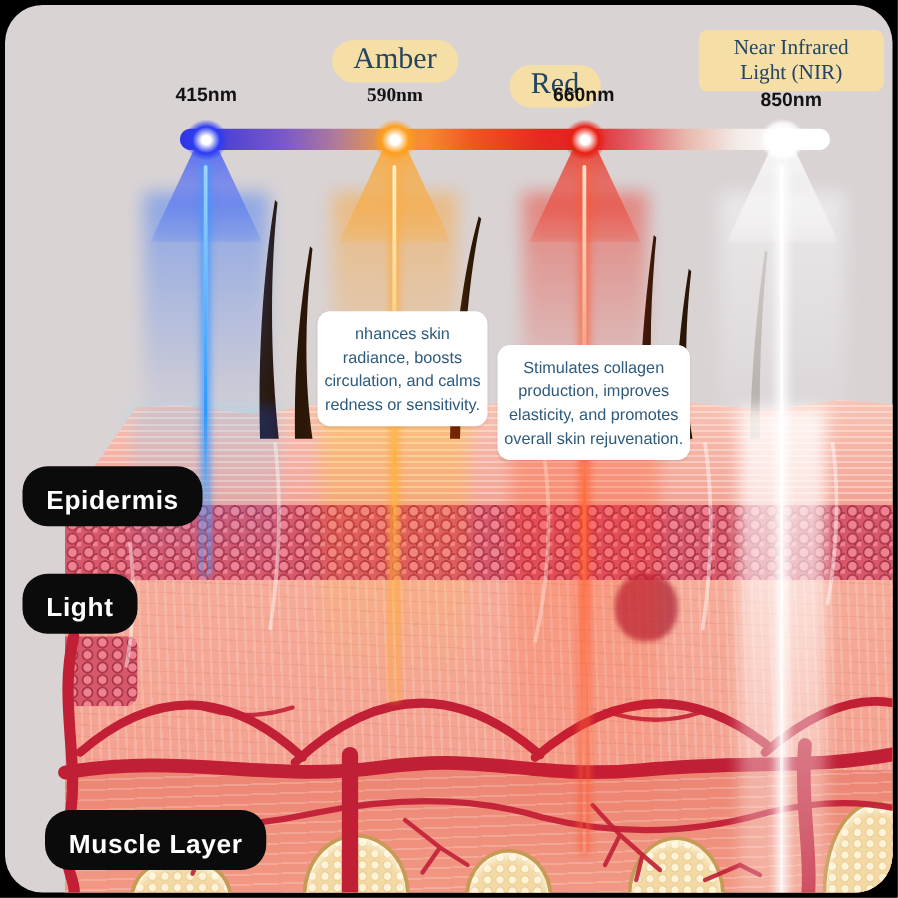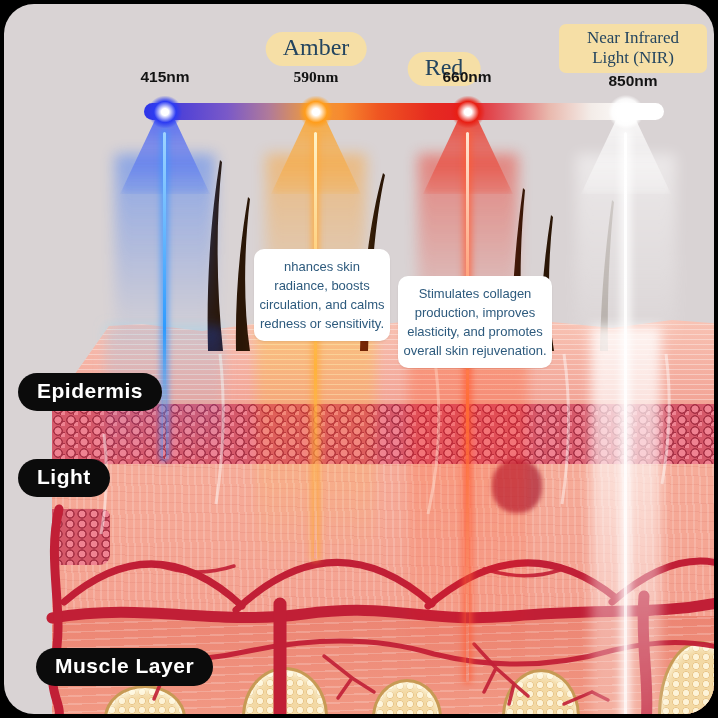--- a/index.html
+++ b/index.html
@@ -69,21 +69,21 @@
   .core.nir{left:620px;top:128px;height:590px;background:linear-gradient(#ffffff,rgba(255,255,255,.85));box-shadow:0 0 8px 3px rgba(255,255,255,.9);}
 
   
   .badge{position:absolute;transform:translateX(-50%);background:#f6dfa6;color:#24455f;
      font-family:"Liberation Serif",serif;border-radius:18px;padding:2px 17px 5px;font-size:24px;white-space:nowrap;}
   .badge.nir-badge{white-space:normal;width:128px;text-align:center;font-size:17px;line-height:1.15;padding:4px 10px 6px;border-radius:7px;font-family:Liberation Serif, serif;}
   .nm{position:absolute;transform:translateX(-50%);color:#131313;font-weight:bold;font-size:15.5px;}
   .desc{position:absolute;background:#fff;border-radius:10px;color:#2d5a7d;font-size:13px;line-height:1.47;
      text-align:center;padding:8px 5px;box-shadow:0 1px 2px rgba(0,0,0,.08);}
   .pill{position:absolute;background:#0b0b0b;color:#fff;font-weight:bold;font-size:21px;
-     border-radius:20px;padding:6px 19px 8px;letter-spacing:.5px;white-space:nowrap;}
+     border-radius:20px;padding:16px 19px 8px;letter-spacing:.5px;white-space:nowrap;}
 
   svg.overlay{position:absolute;left:0;top:0;pointer-events:none;}
 </style>
 </head>
 <body>
 
 <div class="stage">
  <div class="card">
 
   <div class="skin">

